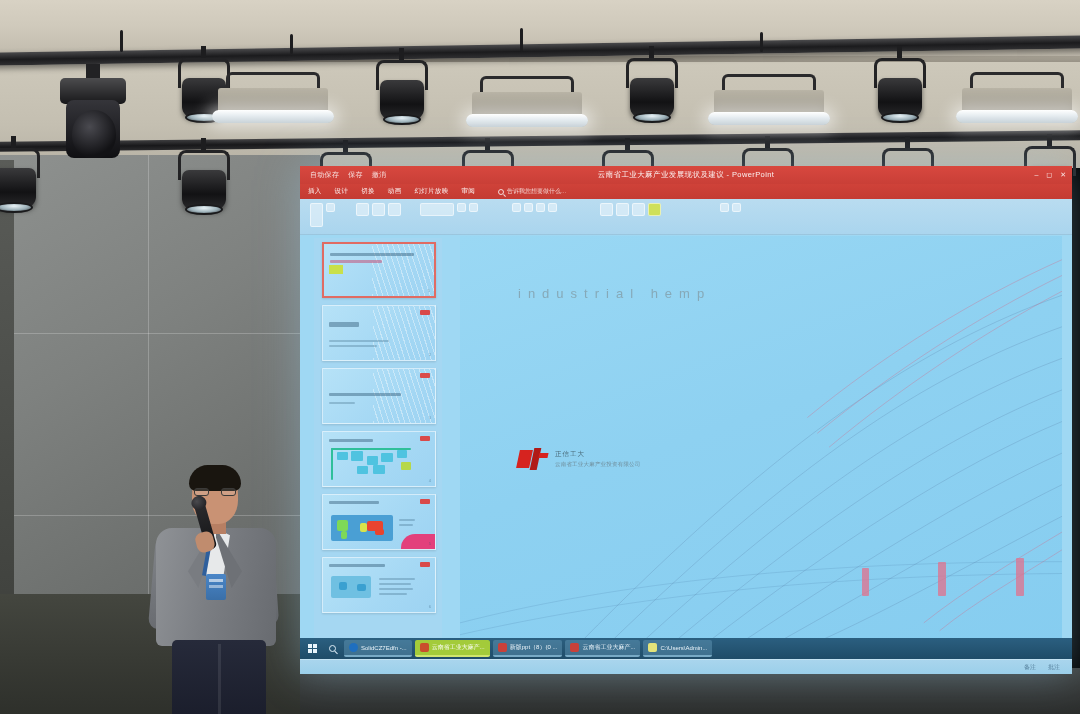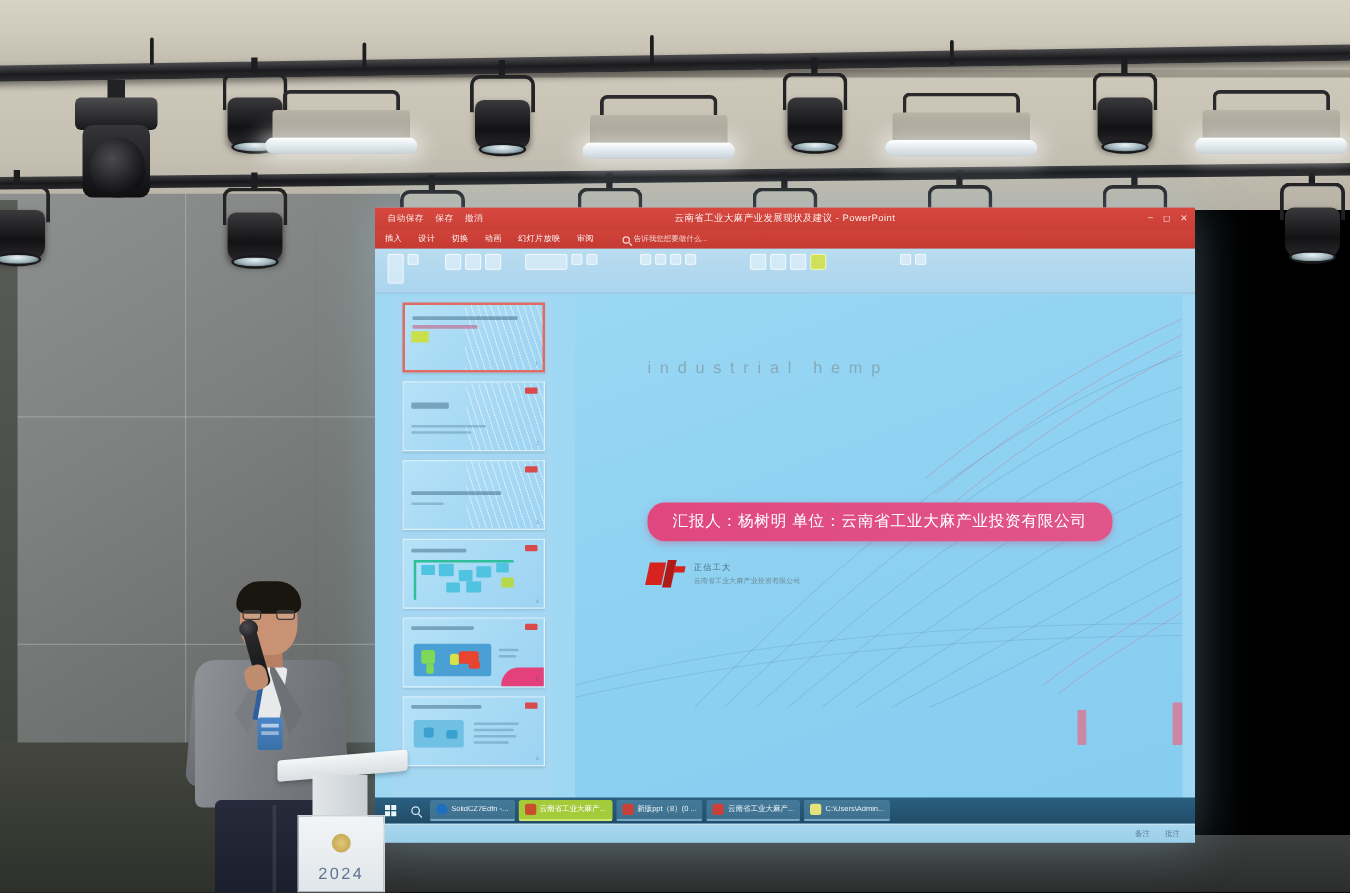--- a/index.html
+++ b/index.html
@@ -106,21 +106,21 @@
   }
   .mover .head {
     position:absolute; left:12px; top:62px; width:44px; height:48px;
     background:radial-gradient(circle at 40% 35%, #4a4a50, #121215 70%);
     border-radius:50% 50% 46% 46%;
   }
   .mover .neck { position:absolute; left:26px; top:16px; width:14px; height:18px; background:#222224; }
 
   
   .screen {
-    position:absolute; left:300px; top:166px; width:656px; height:508px;
+    position:absolute; left:300px; top:166px; width:772px; height:508px;
     background:#9fd8f3;
     box-shadow:0 0 40px rgba(160,215,245,.35);
   }
 
   .ppt-titlebar {
     position:absolute; left:0; top:0; width:100%; height:18px;
     background:linear-gradient(#d8483f,#c93f37);
     display:flex; align-items:center;
   }
   .qat { display:flex; align-items:center; gap:9px; margin-left:10px; }
@@ -671,21 +671,20 @@
           <path d="M610,300 C560,330 510,360 470,392"></path>
           <path d="M610,318 C566,346 520,372 486,400"></path>
         </g>
         <g fill="none" stroke="#3d6d9b" stroke-opacity="0.22" stroke-width="0.8">
           <path d="M0,392 C140,356 330,330 610,330"></path>
           <path d="M0,404 C150,370 340,344 610,342"></path>
         </g>
       </svg>
 
       <div class="eyebrow">industrial   hemp</div>
-      <div class="presenter">汇报人：杨树明    单位：云南省工业大麻产业投资有限公司</div>
 
       <div class="logo-wrap">
         <div class="logo-mark">
           <div class="a"></div>
             <div class="b"></div>
             <div class="c"></div>
         </div>
         <div class="logo-txt">
           <div>正信工大</div>
           <div>云南省工业大麻产业投资有限公司</div>
@@ -749,22 +748,14 @@
     <div class="p-head"></div>
     <div class="p-hair"></div>
     <div class="p-glass">
         <i></i>
         <i></i>
       </div>
     <div class="p-mic"></div>
     <div class="p-hand"></div>
   </div>
 
-  <div class="lectern">
-    <div class="l-top"></div>
-    <div class="l-col"></div>
-    <div class="l-panel">
-      <div class="l-emblem"></div>
-      <div class="l-year">2024</div>
-    </div>
-  </div>
 
 </div>
 
 </body></html>

